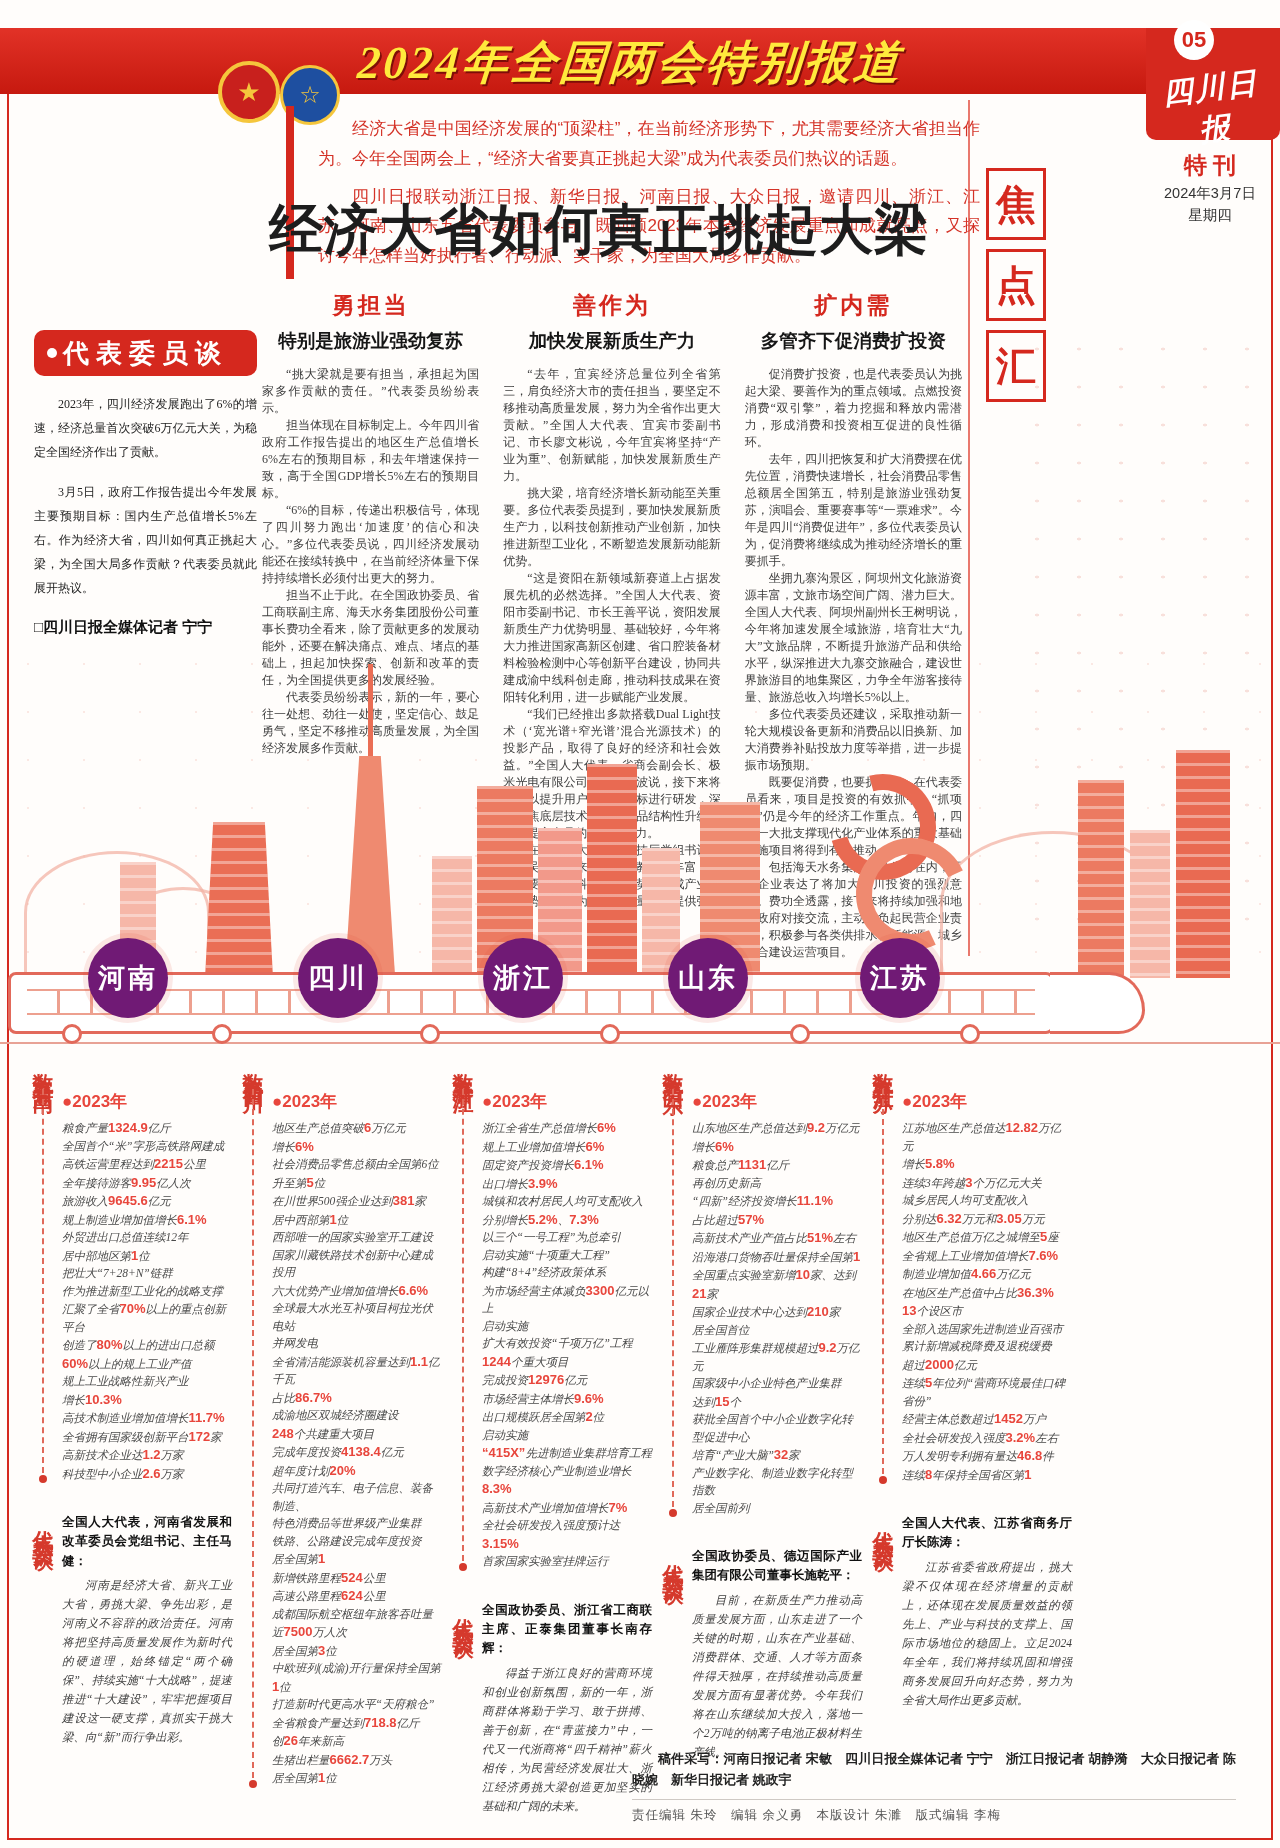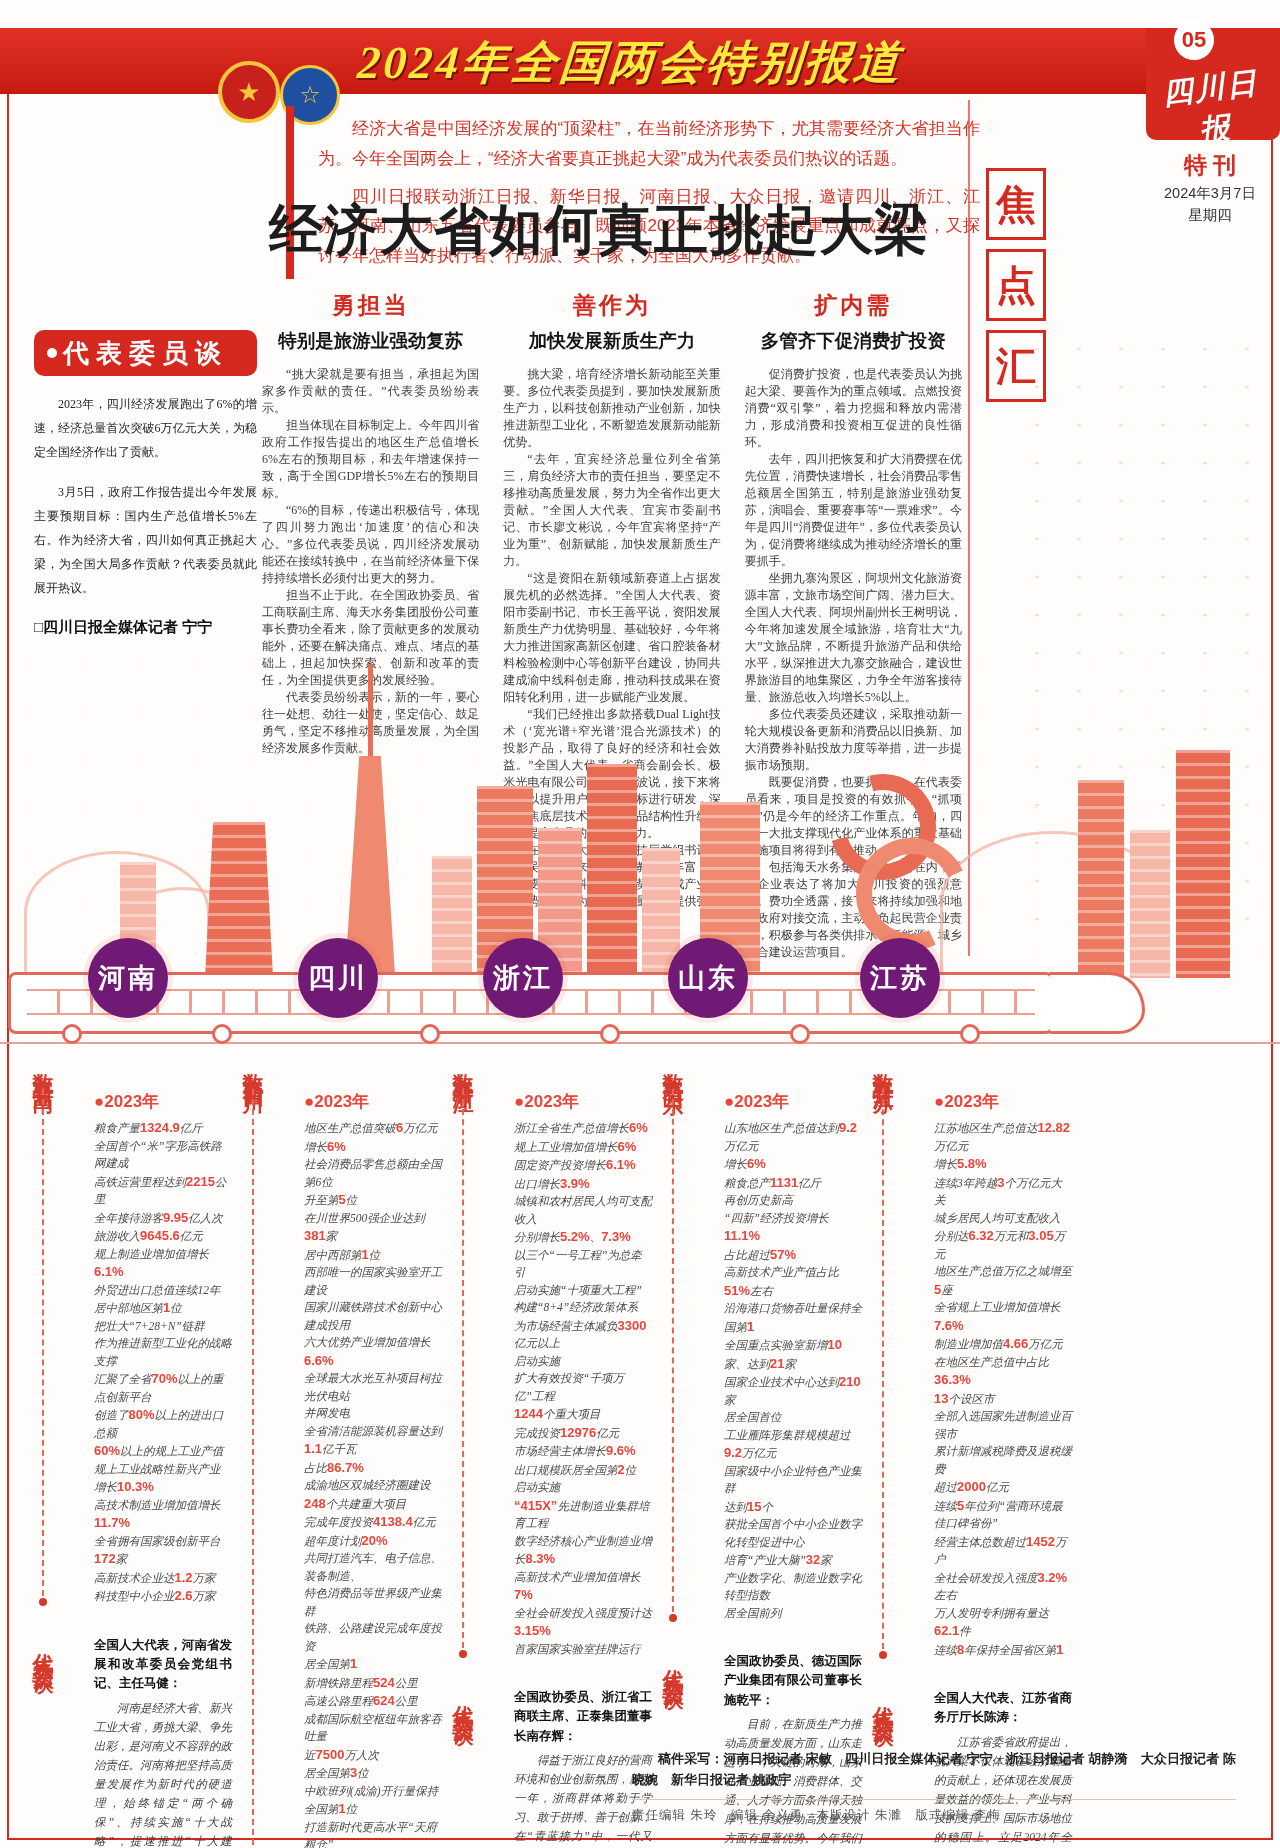--- a/index.html
+++ b/index.html
@@ -78,21 +78,21 @@
         border-radius:0 54px 40px 0 / 0 58px 36px 0;}
   .track{position:absolute;left:0;top:402px;width:1280px;height:2px;background:#e8a295;}
   .wheel{position:absolute;top:384px;width:14px;height:14px;border:3px solid #e2695a;border-radius:50%;background:#fff;}
   .pcircle{position:absolute;top:298px;width:80px;height:80px;border-radius:50%;background:#701a75;color:#fff;
         display:flex;align-items:center;justify-content:center;font-size:27px;font-weight:bold;letter-spacing:3px;
         font-family:"Liberation Serif","DejaVu Serif",serif;box-shadow:0 0 0 5px rgba(224,71,60,.12);}
 
   
   .stats-row{position:absolute;left:30px;top:1056px;width:1050px;display:flex;}
   .scol{width:210px;flex:0 0 210px;}
-  .spart{display:flex;gap:32px;}
+  .spart{display:flex;}
   .srail{width:26px;flex:0 0 26px;display:flex;flex-direction:column;align-items:center;}
   .vlabel{writing-mode:vertical-rl;text-orientation:upright;color:#d5392c;font-weight:bold;font-size:21px;
         letter-spacing:5px;font-family:"Liberation Serif","DejaVu Serif",serif;}
   .dash{flex:1;width:0;border-left:2px dashed #e0695a;margin:8px 0 2px;}
   .raildot{width:8px;height:8px;border-radius:50%;background:#d5392c;}
   .sbody{flex:1;min-width:0;padding:0 8px 0 6px;}
   .syear{color:#e8463c;font-weight:bold;font-size:17px;margin:34px 0 6px;}
   .sline{font-family:"Liberation Serif","DejaVu Serif",serif;font-style:italic;font-size:11.5px;line-height:17.5px;color:#4a4a4a;}
   .sline .n{color:#e8463c;font-weight:bold;font-style:normal;font-family:"Liberation Sans",sans-serif;font-size:13px;}
   .rep{margin-top:30px;}
@@ -148,22 +148,22 @@
         <div class="asub">特别是旅游业强劲复苏</div>
         <p>“挑大梁就是要有担当，承担起为国家多作贡献的责任。”代表委员纷纷表示。</p>
         <p>担当体现在目标制定上。今年四川省政府工作报告提出的地区生产总值增长6%左右的预期目标，和去年增速保持一致，高于全国GDP增长5%左右的预期目标。</p>
         <p>“6%的目标，传递出积极信号，体现了四川努力跑出‘加速度’的信心和决心。”多位代表委员说，四川经济发展动能还在接续转换中，在当前经济体量下保持持续增长必须付出更大的努力。</p>
         <p>担当不止于此。在全国政协委员、省工商联副主席、海天水务集团股份公司董事长费功全看来，除了贡献更多的发展动能外，还要在解决痛点、难点、堵点的基础上，担起加快探索、创新和改革的责任，为全国提供更多的发展经验。</p>
         <p>代表委员纷纷表示，新的一年，要心往一处想、劲往一处使，坚定信心、鼓足勇气，坚定不移推动高质量发展，为全国经济发展多作贡献。</p>
       </div>
       <div class="acol">
         <div class="kicker">善作为</div>
         <div class="asub">加快发展新质生产力</div>
+        <p>“去年，宜宾经济总量位列全省第三，肩负经济大市的责任担当，要坚定不移推动高质量发展，努力为全省作出更大贡献。”全国人大代表、宜宾市委副书记、市长廖文彬说，今年宜宾将坚持“产业为重”、创新赋能，加快发展新质生产力。</p>
         <p>挑大梁，培育经济增长新动能至关重要。多位代表委员提到，要加快发展新质生产力，以科技创新推动产业创新，加快推进新型工业化，不断塑造发展新动能新优势。</p>
-        <p>“去年，宜宾经济总量位列全省第三，肩负经济大市的责任担当，要坚定不移推动高质量发展，努力为全省作出更大贡献。”全国人大代表、宜宾市委副书记、市长廖文彬说，今年宜宾将坚持“产业为重”、创新赋能，加快发展新质生产力。</p>
         <p>“这是资阳在新领域新赛道上占据发展先机的必然选择。”全国人大代表、资阳市委副书记、市长王善平说，资阳发展新质生产力优势明显、基础较好，今年将大力推进国家高新区创建、省口腔装备材料检验检测中心等创新平台建设，协同共建成渝中线科创走廊，推动科技成果在资阳转化利用，进一步赋能产业发展。</p>
         <p>“我们已经推出多款搭载Dual Light技术（‘宽光谱+窄光谱’混合光源技术）的投影产品，取得了良好的经济和社会效益。”全国人大代表、省商会副会长、极米光电有限公司董事长钟波说，接下来将坚持以提升用户体验为目标进行研发，深度聚焦底层技术研发和产品结构性升级，不断提高产品的市场竞争力。</p>
         <p>在全国人大代表、科技厅党组书记、厅长吴群刚看来，四川科教资源丰富，下一步要真正把科教资源优势转化成产业发展优势，持续为推动高质量发展提供强劲动力。</p>
       </div>
       <div class="acol">
         <div class="kicker">扩内需</div>
         <div class="asub">多管齐下促消费扩投资</div>
         <p>促消费扩投资，也是代表委员认为挑起大梁、要善作为的重点领域。点燃投资消费“双引擎”，着力挖掘和释放内需潜力，形成消费和投资相互促进的良性循环。</p>
         <p>去年，四川把恢复和扩大消费摆在优先位置，消费快速增长，社会消费品零售总额居全国第五，特别是旅游业强劲复苏，演唱会、重要赛事等“一票难求”。今年是四川“消费促进年”，多位代表委员认为，促消费将继续成为推动经济增长的重要抓手。</p>
         <p>坐拥九寨沟景区，阿坝州文化旅游资源丰富，文旅市场空间广阔、潜力巨大。全国人大代表、阿坝州副州长王树明说，今年将加速发展全域旅游，培育壮大“九大”文旅品牌，不断提升旅游产品和供给水平，纵深推进大九寨交旅融合，建设世界旅游目的地集聚区，力争全年游客接待量、旅游总收入均增长5%以上。</p>
@@ -405,21 +405,21 @@
             <div class="sline"><span>全省规上工业增加值增长</span><span class="n">7.6%</span></div>
             <div class="sline"><span>制造业增加值</span><span class="n">4.66</span><span>万亿元</span></div>
             <div class="sline"><span>在地区生产总值中占比</span><span class="n">36.3%</span></div>
             <div class="sline"><span class="n">13</span><span>个设区市</span></div>
             <div class="sline"><span>全部入选国家先进制造业百强市</span></div>
             <div class="sline"><span>累计新增减税降费及退税缓费</span></div>
             <div class="sline"><span>超过</span><span class="n">2000</span><span>亿元</span></div>
             <div class="sline"><span>连续</span><span class="n">5</span><span>年位列“营商环境最佳口碑省份”</span></div>
             <div class="sline"><span>经营主体总数超过</span><span class="n">1452</span><span>万户</span></div>
             <div class="sline"><span>全社会研发投入强度</span><span class="n">3.2%</span><span>左右</span></div>
-            <div class="sline"><span>万人发明专利拥有量达</span><span class="n">62.1</span><span>件</span></div>
+            <div class="sline"><span>万人发明专利拥有量达</span><span class="n">46.8</span><span>件</span></div>
             <div class="sline"><span>连续</span><span class="n">8</span><span>年保持全国省区第</span><span class="n">1</span></div>
           </div>
         </div>
         <div class="rep spart">
           <div class="srail">
             <div class="vlabel">代表委员谈</div>
           </div>
           <div class="sbody">
             <div class="rep-title" style="margin-top: 0px;">全国人大代表、江苏省商务厅厅长陈涛：</div>
             <div class="rep-body">江苏省委省政府提出，挑大梁不仅体现在经济增量的贡献上，还体现在发展质量效益的领先上、产业与科技的支撑上、国际市场地位的稳固上。立足2024年全年，我们将持续巩固和增强商务发展回升向好态势，努力为全省大局作出更多贡献。</div>

